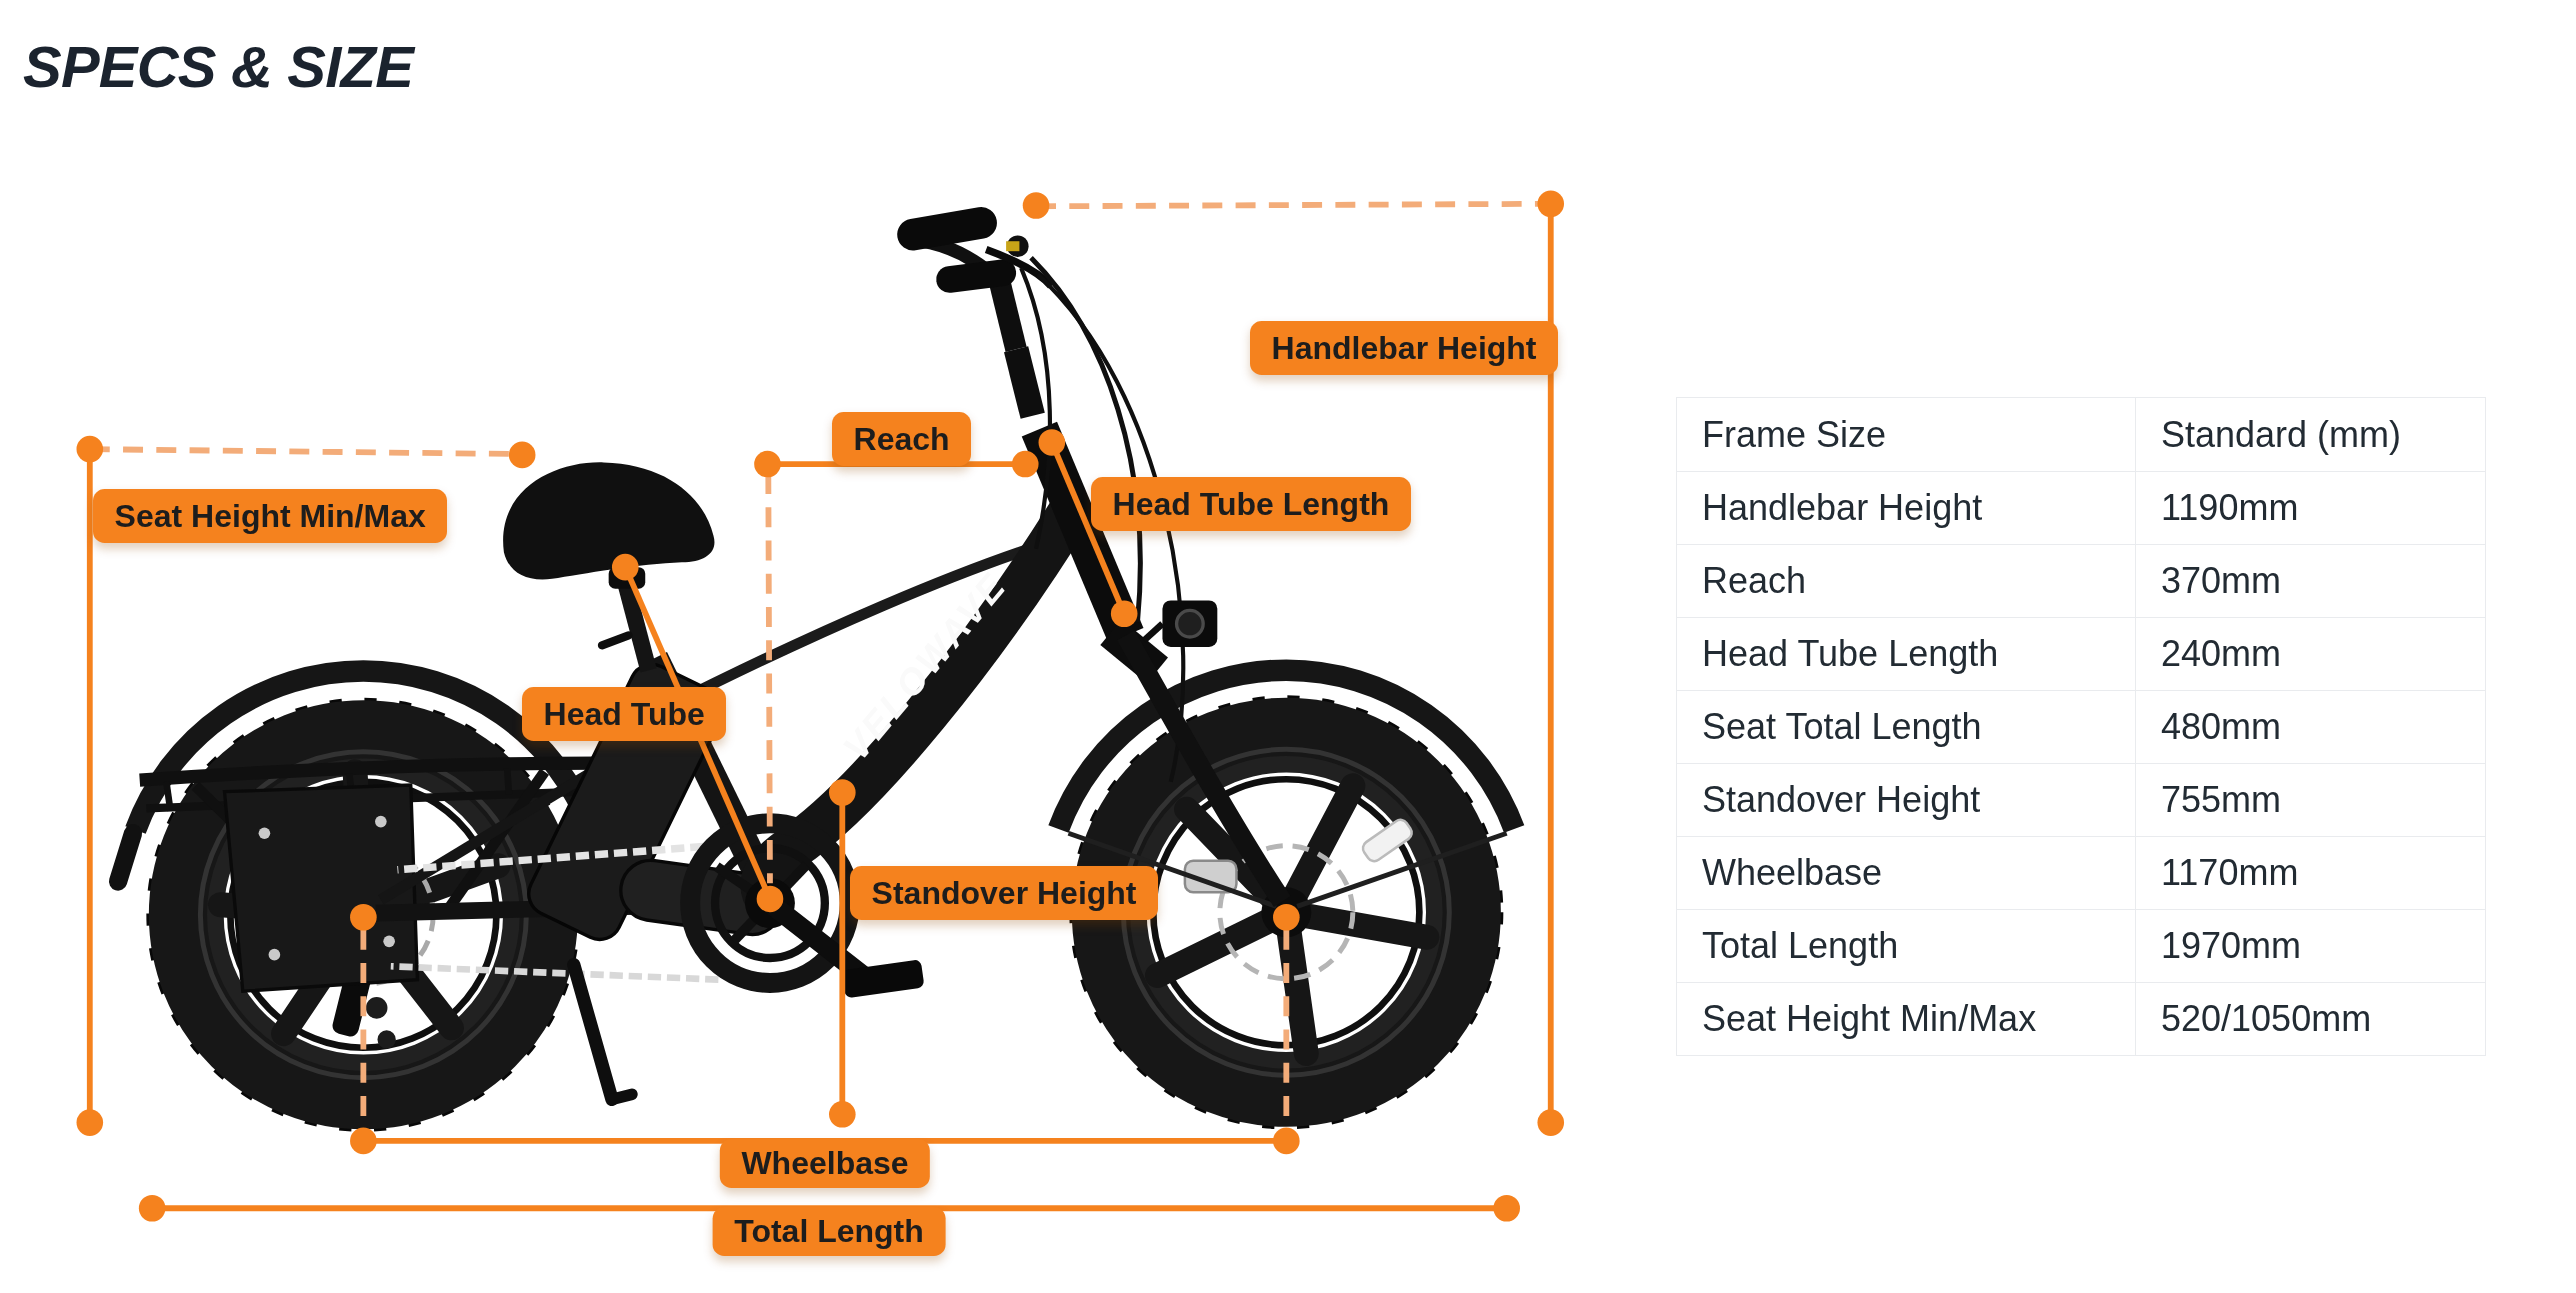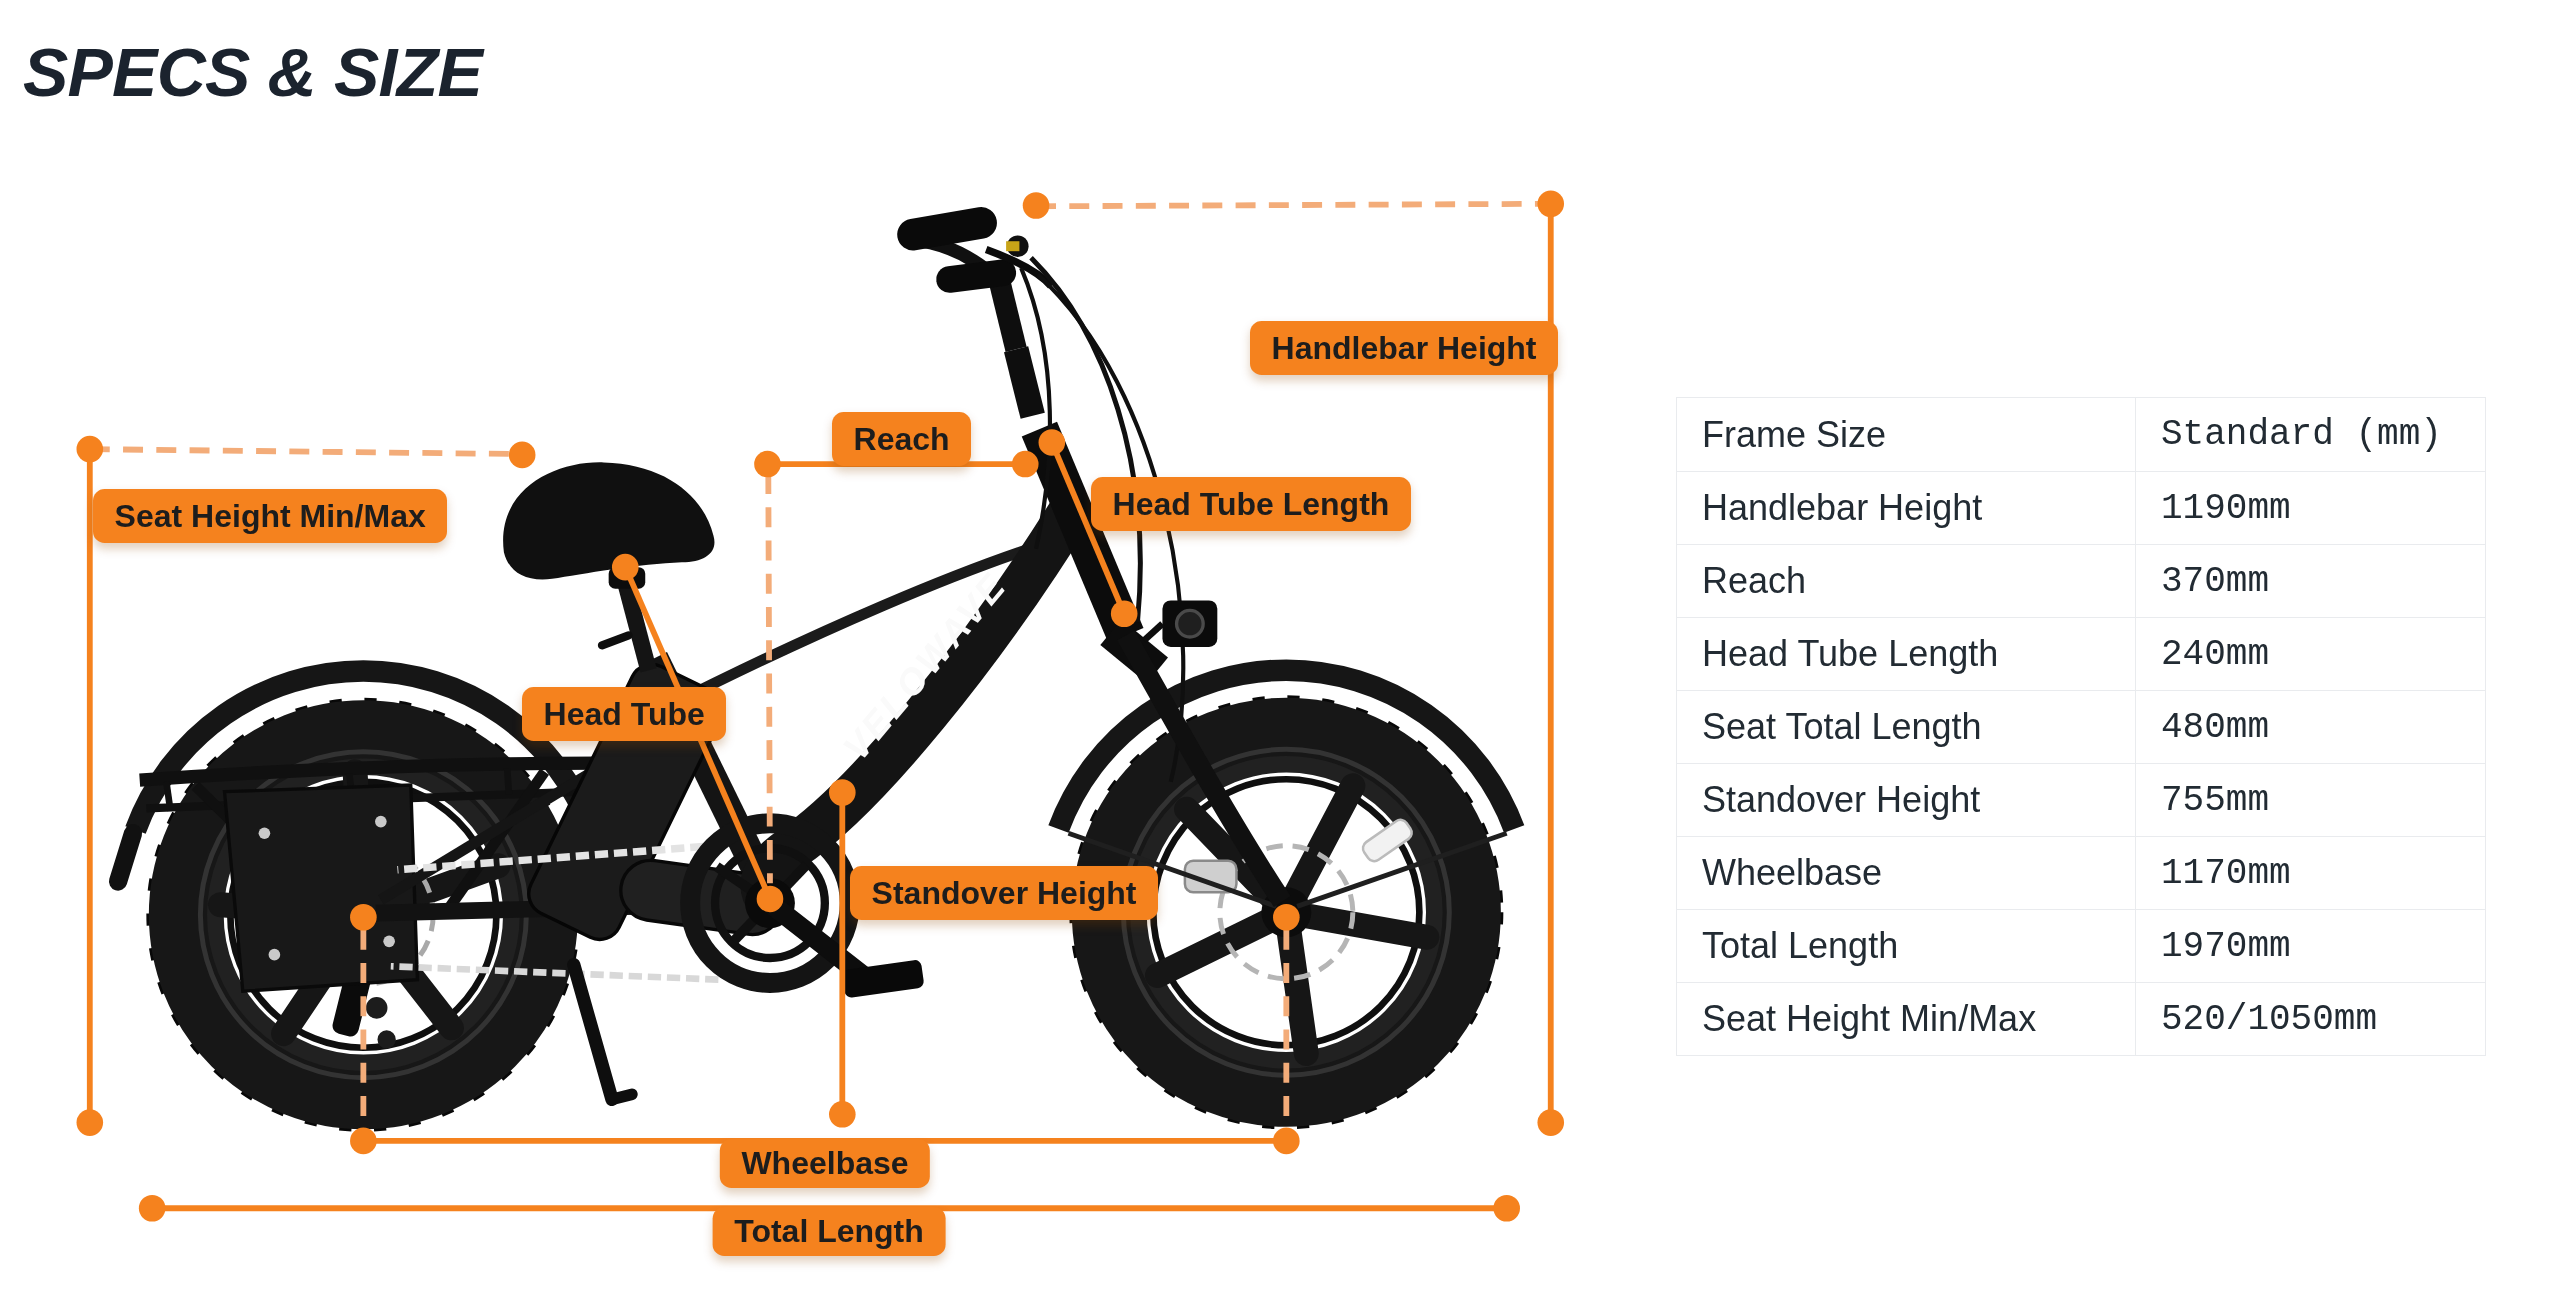--- a/index.html
+++ b/index.html
@@ -2,21 +2,21 @@
 <html style="font-size:13.3px"><head>
 <meta charset="utf-8">
 <style>
   html,body{margin:0;padding:0;background:#ffffff;}
   body{width:2576px;height:1294px;position:relative;overflow:hidden;
        font-family:"Liberation Sans",sans-serif;}
   .stage{position:absolute;left:0;top:0;width:2576px;height:1294px;}
 
   .page-title{
     position:absolute;left:23px;top:33px;
-    font-size:68px;font-weight:bold;font-style:italic;
+    font-size:58px;font-weight:bold;font-style:italic;
     letter-spacing:-0.8px;color:#1b232e;white-space:nowrap;
   }
 
   svg.diagram{position:absolute;left:0;top:0;}
 
   .tag{
     position:absolute;background:#f5821e;color:#1d1d1d;
     font-size:32px;font-weight:bold;line-height:1;
     padding:10.8px 21.6px;border-radius:11.6px;white-space:nowrap;
     box-shadow:0 5.8px 10px rgba(140,70,0,0.25);
@@ -41,21 +41,21 @@
     display:flex;align-items:center;height:73px;
     border-top:1.7px solid #e9ebee;box-sizing:border-box;
   }
   .spec-row:first-child{border-top:none;}
   .spec-cell{
     font-size:36px;color:#222b33;box-sizing:border-box;
     padding-left:25px;white-space:nowrap;
   }
   .spec-cell.label{width:459px;align-self:stretch;display:flex;align-items:center;
     border-right:1.7px solid #e9ebee;}
-  .spec-cell.value{flex:1;font-family:Liberation Mono, monospace;}
+  .spec-cell.value{flex:1;}
 </style>
 </head>
 <body>
 
 <div class="stage">
 
   <div class="page-title">SPECS &amp; SIZE</div>
 
   <svg class="diagram" width="1663" height="1294" viewBox="0 0 2000 1556">
 

